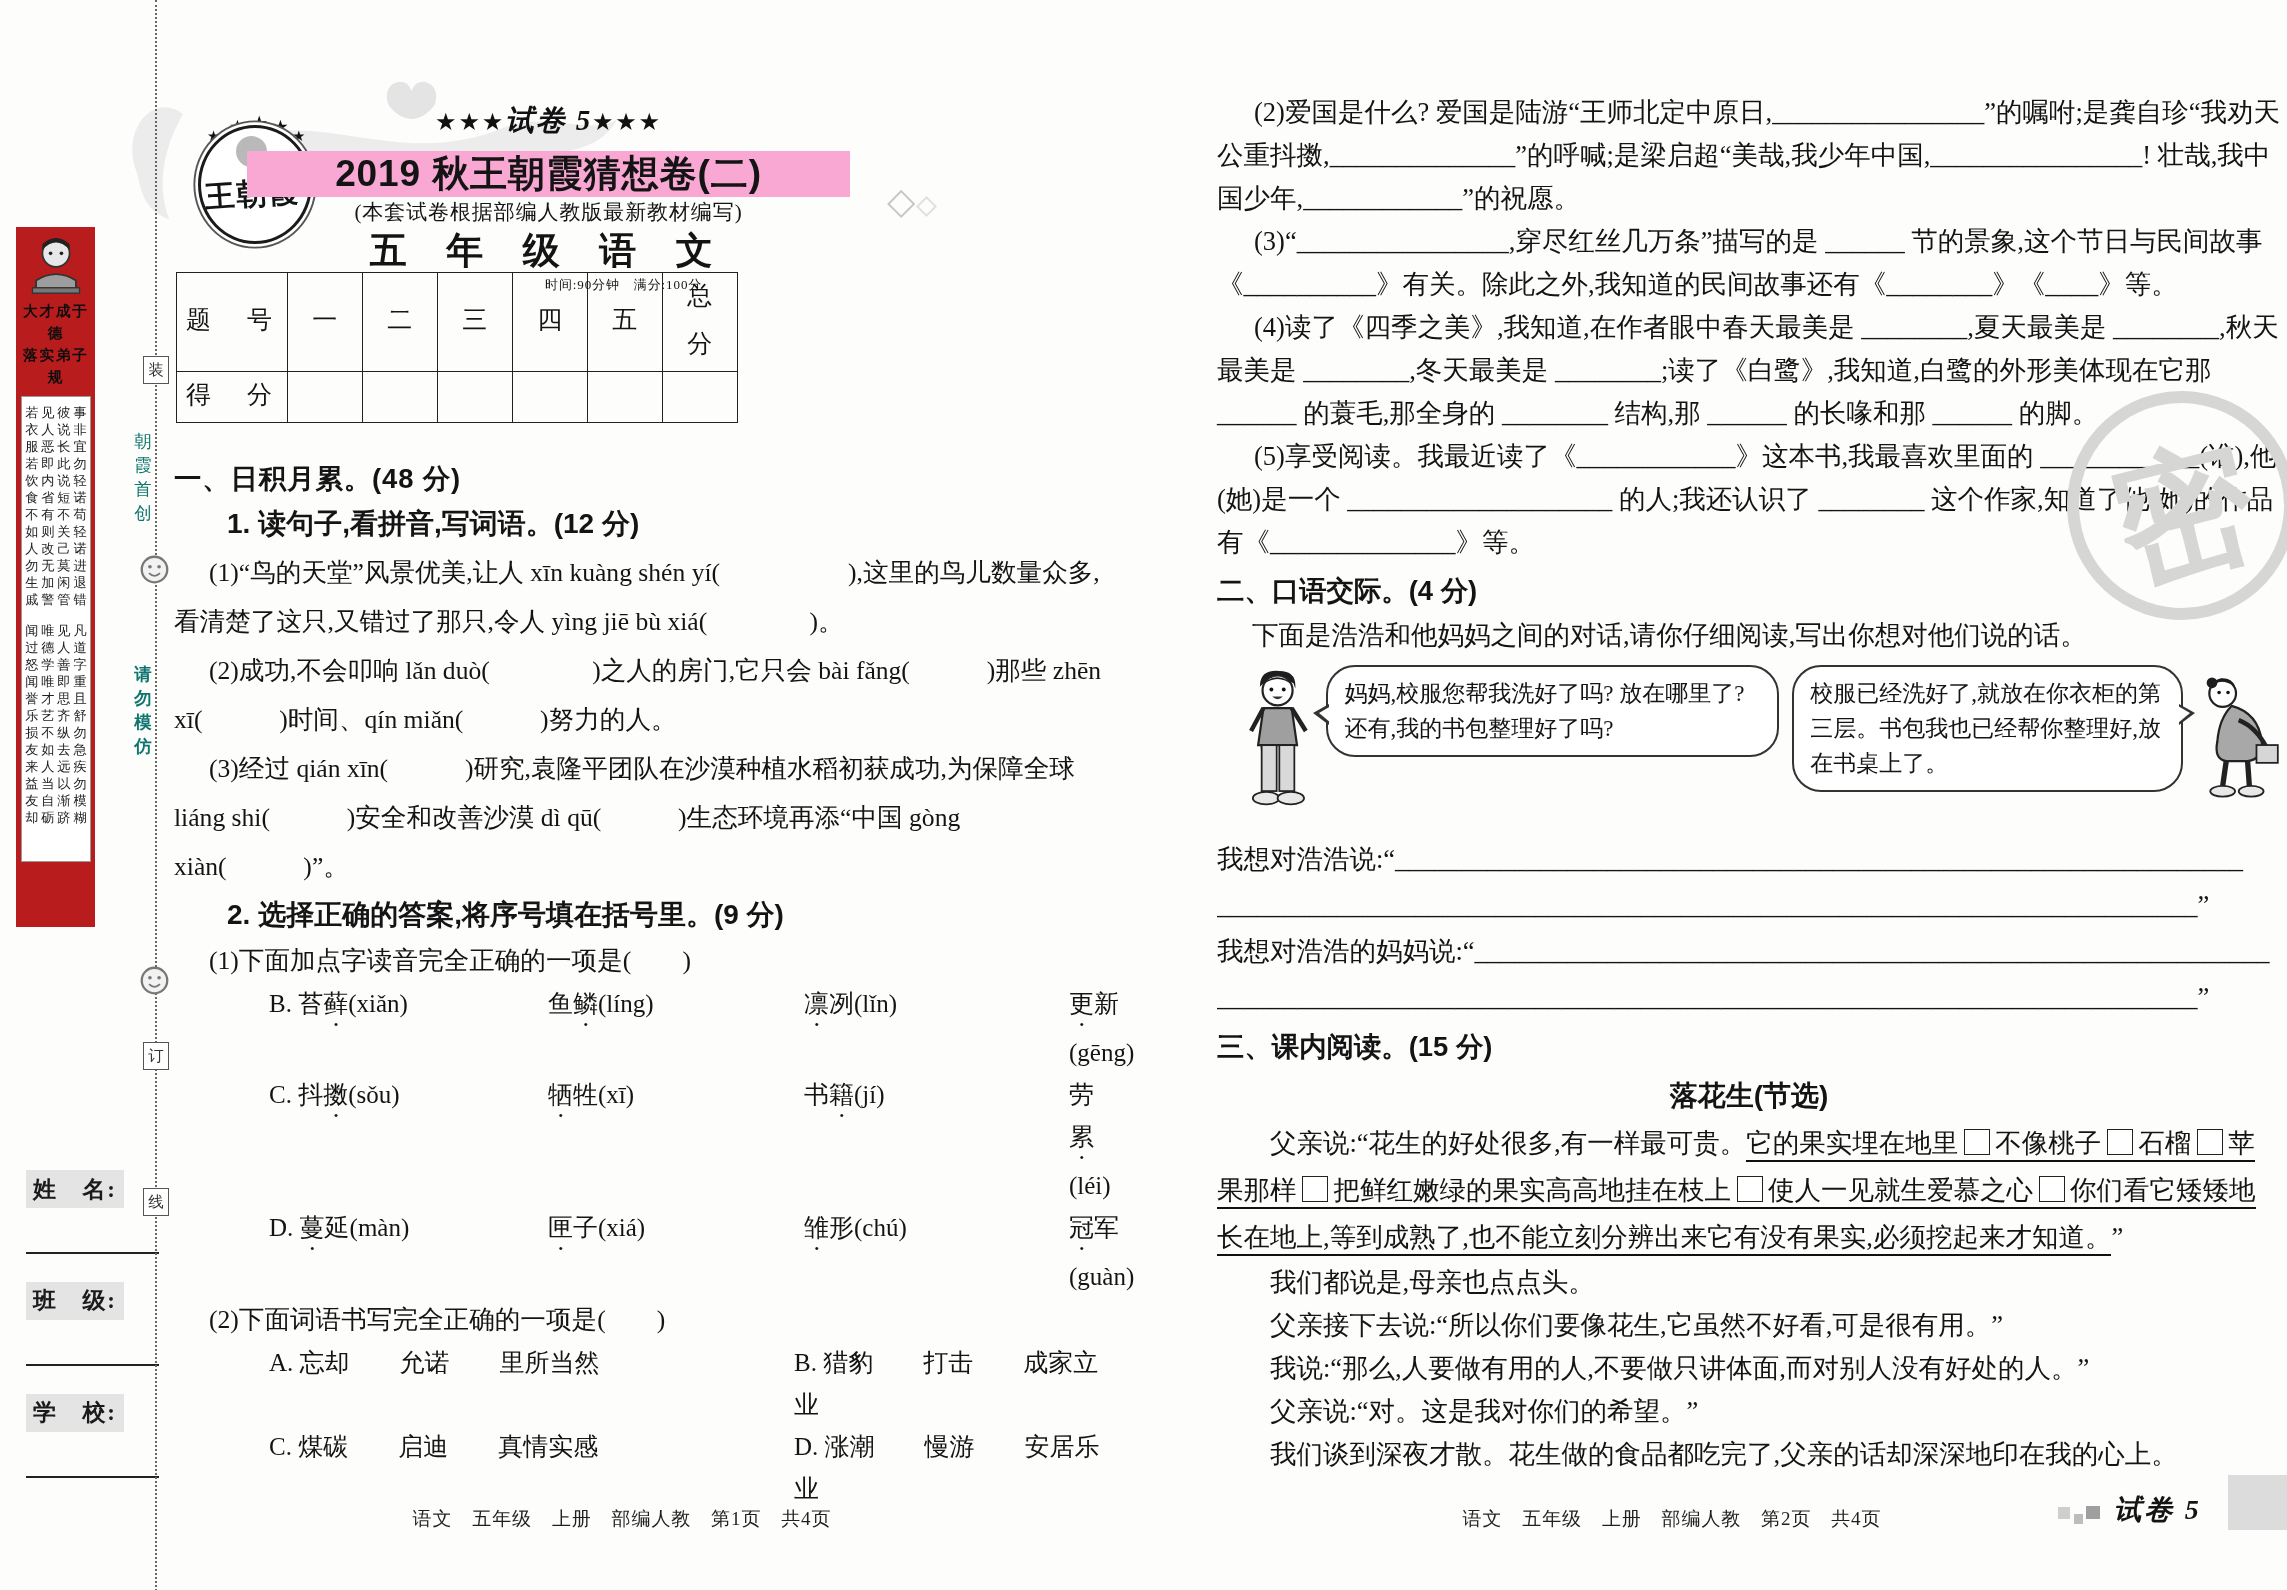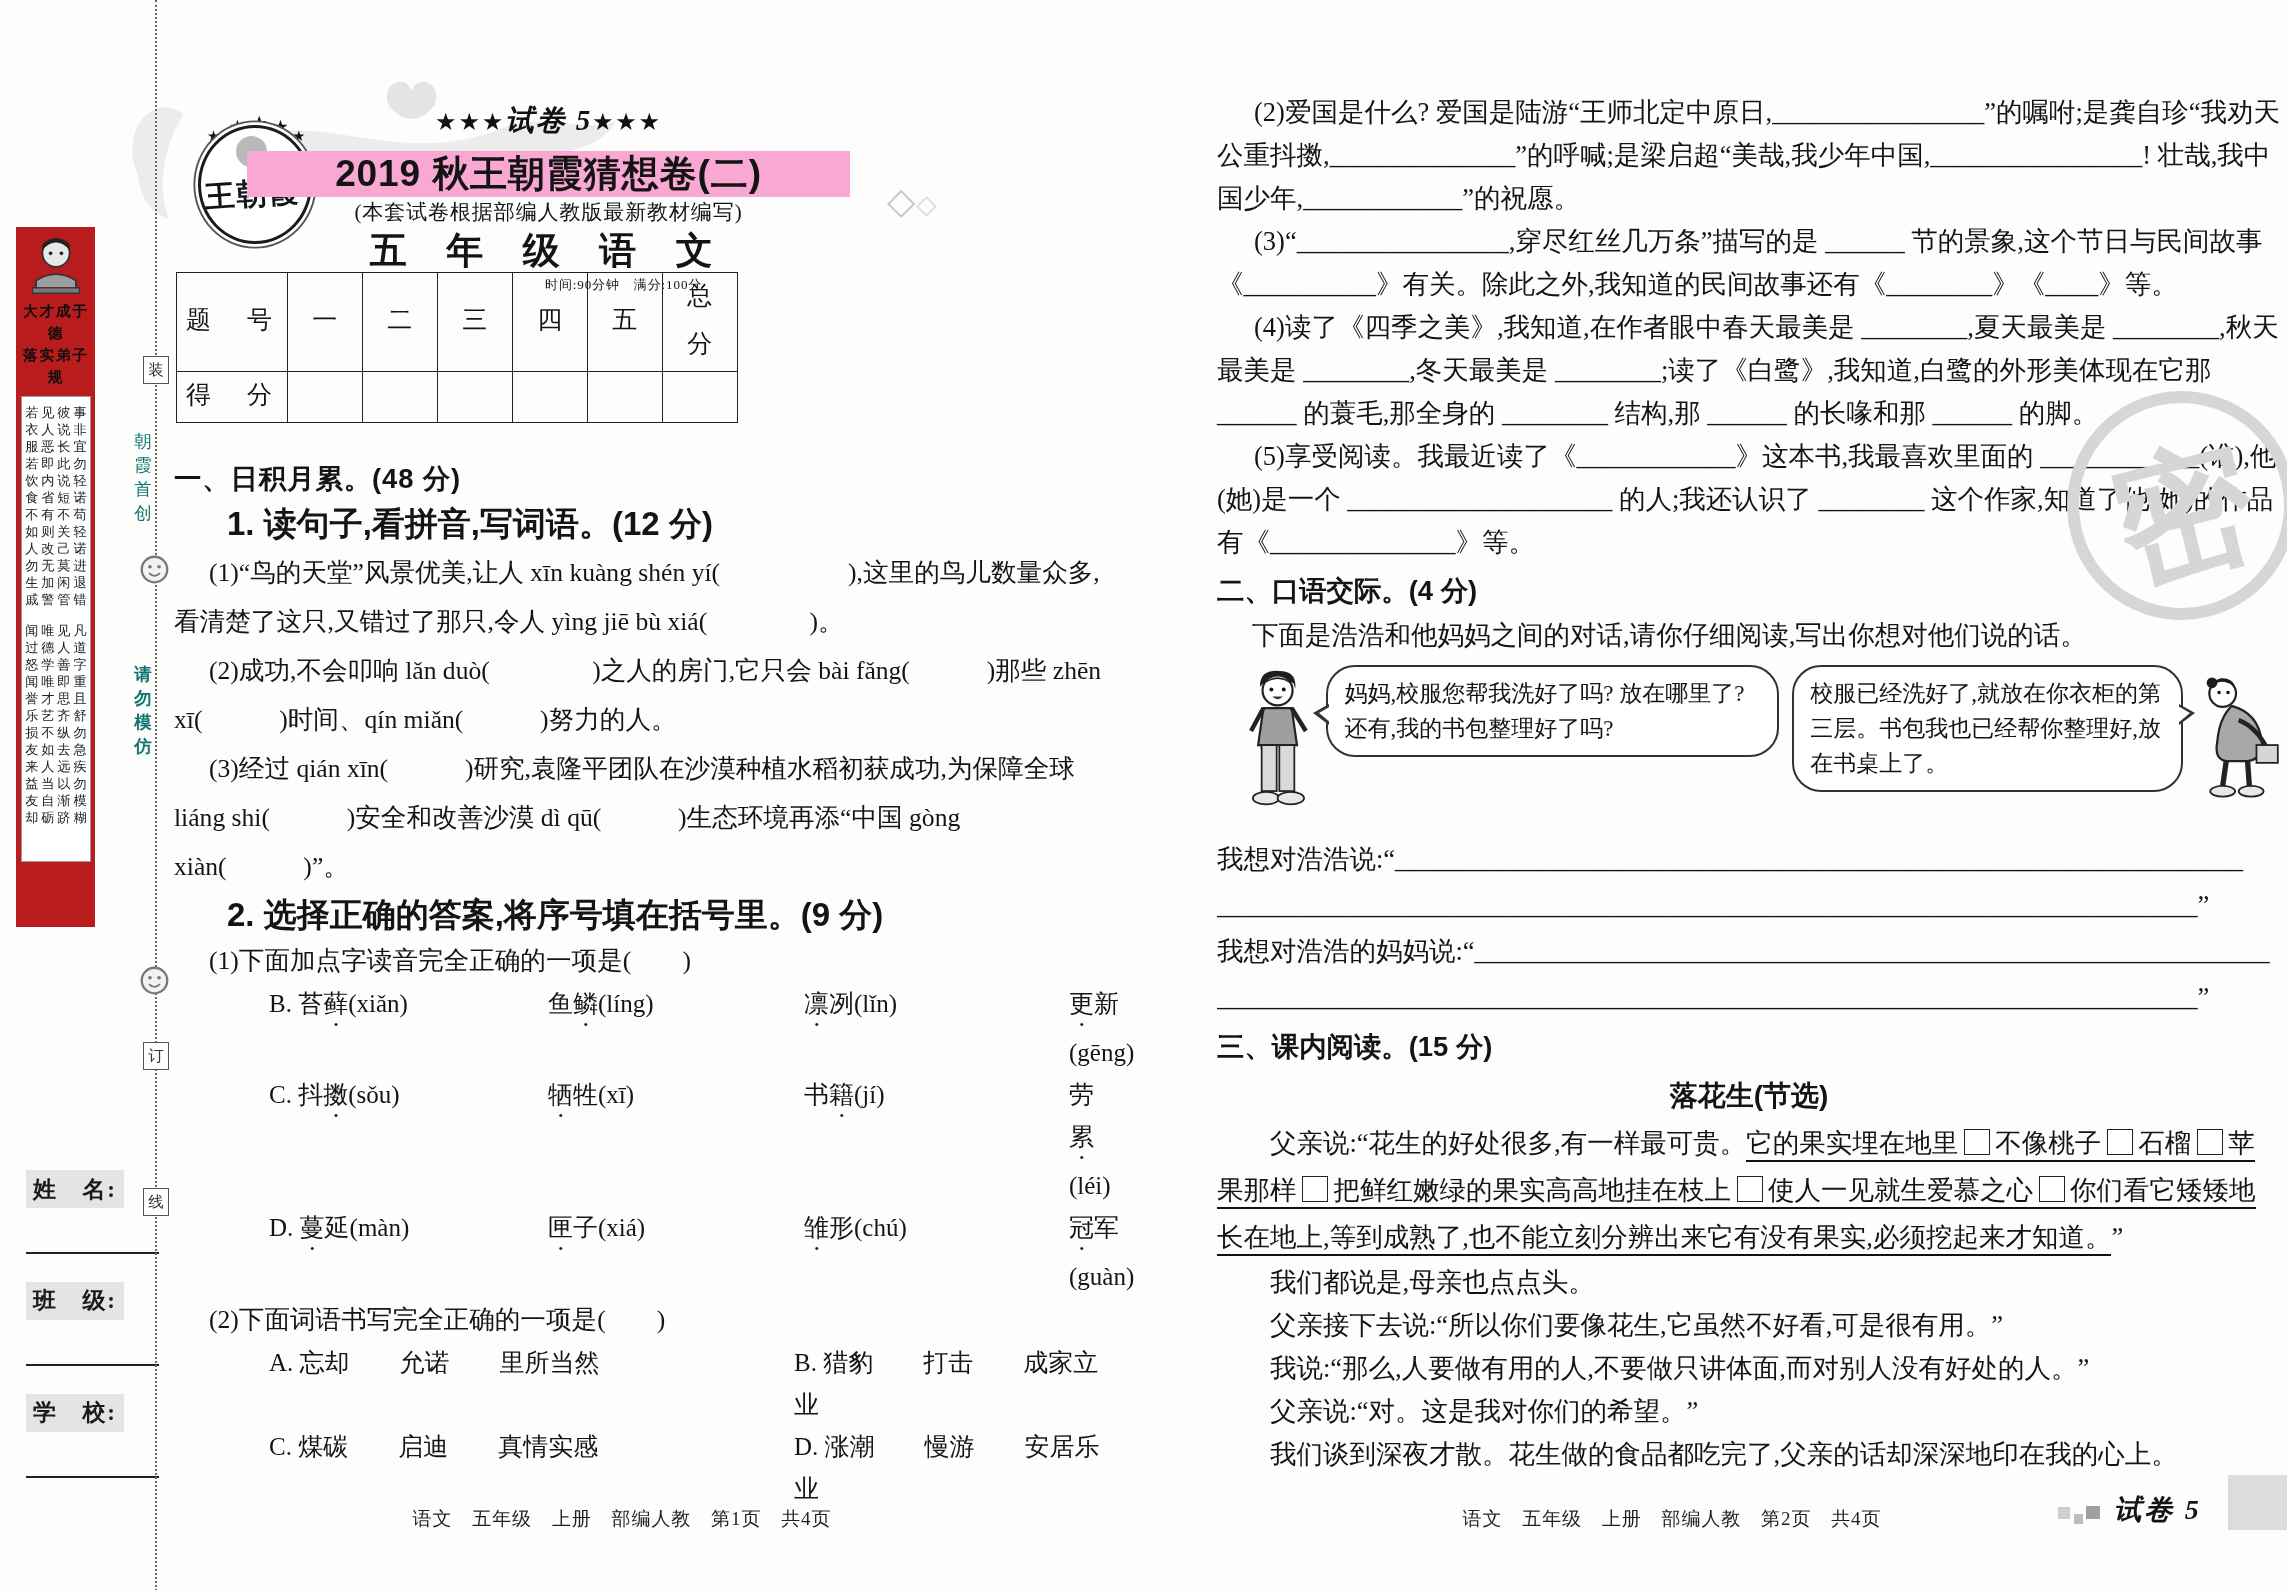--- a/index.html
+++ b/index.html
@@ -57,21 +57,21 @@
   .logo .lstar{position:absolute;font-size:14.6px;color:#111;}
 
   table.score{border-collapse:collapse;margin-top:0;margin-left:1.8px;font-family:Liberation Mono, monospace;}
   table.score td{border:1.8px solid #222;text-align:center;font-size:25px;}
   table.score .c0{width:108px;letter-spacing:5.5px;}
   table.score .cc{width:72px;}
   table.score tr{height:49px;}
 
   .questions{margin-top:35px;}
   .sec-title{font-size:27.4px;line-height:42px;letter-spacing:0.9px;}
-  .q-title{font-size:33px;line-height:48px;padding-left:53px;}
+  .q-title{font-size:28px;line-height:48px;padding-left:53px;}
   .q-item{padding-left:0;text-indent:35px;line-height:49px;}
   .optrow{display:grid;grid-template-columns:279px 256px 265px 1fr;padding-left:95px;line-height:42px;font-size:25px;}
   .optrow2{display:grid;grid-template-columns:525px 1fr;padding-left:95px;line-height:42px;font-size:25px;}
   .stem{line-height:44px;text-indent:35px;}
 
   
   .rcontent{position:absolute;left:1217px;top:91px;width:1064px;font-size:26.5px;line-height:43px;}
   .r-item{text-indent:37px;margin-bottom:0;}
   .rsec{font-size:27.4px;line-height:46px;margin-top:3.7px;}
   .rintro{text-indent:35px;line-height:42px;}

